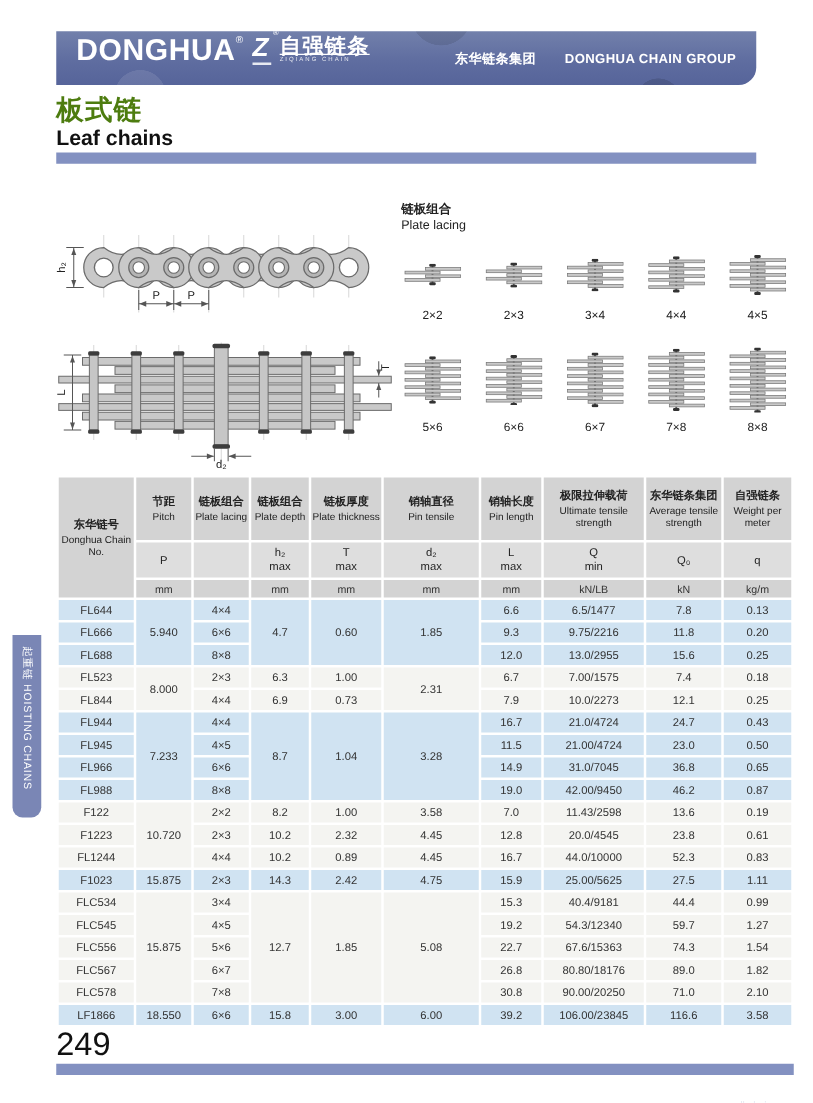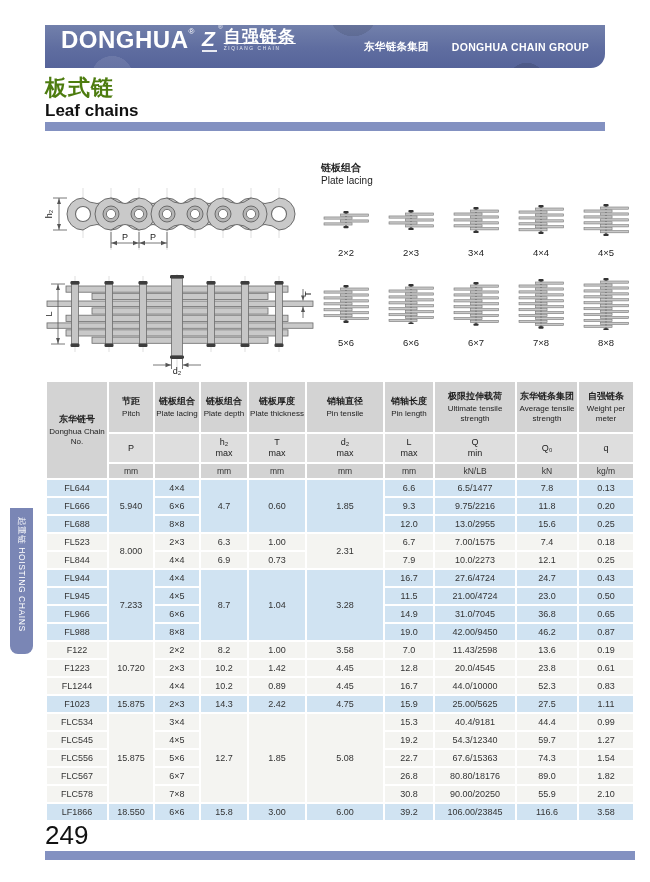--- a/index.html
+++ b/index.html
@@ -606,21 +606,21 @@
           <td>0.25</td>
         </tr>
         <tr class="g-blue">
           <td>FL944</td>
           <td rowspan="4">7.233</td>
           <td>4×4</td>
           <td rowspan="4">8.7</td>
           <td rowspan="4">1.04</td>
           <td rowspan="4">3.28</td>
           <td>16.7</td>
-          <td>27.6/4724</td>
+          <td>21.0/4724</td>
           <td>24.7</td>
           <td>0.43</td>
         </tr>
         <tr class="g-blue">
           <td>FL945</td>
           <td>4×5</td>
           <td>11.5</td>
           <td>21.00/4724</td>
           <td>23.0</td>
           <td>0.50</td>
@@ -650,21 +650,21 @@
           <td>3.58</td>
           <td>7.0</td>
           <td>11.43/2598</td>
           <td>13.6</td>
           <td>0.19</td>
         </tr>
         <tr class="g-white">
           <td>F1223</td>
           <td>2×3</td>
           <td>10.2</td>
-          <td>1.42</td>
+          <td>2.32</td>
           <td>4.45</td>
           <td>12.8</td>
           <td>20.0/4545</td>
           <td>23.8</td>
           <td>0.61</td>
         </tr>
         <tr class="g-white">
           <td>FL1244</td>
           <td>4×4</td>
           <td>10.2</td>
@@ -721,21 +721,21 @@
           <td>26.8</td>
           <td>80.80/18176</td>
           <td>89.0</td>
           <td>1.82</td>
         </tr>
         <tr class="g-white">
           <td>FLC578</td>
           <td>7×8</td>
           <td>30.8</td>
           <td>90.00/20250</td>
-          <td>55.9</td>
+          <td>71.0</td>
           <td>2.10</td>
         </tr>
         <tr class="g-blue">
           <td>LF1866</td>
           <td>18.550</td>
           <td>6×6</td>
           <td>15.8</td>
           <td>3.00</td>
           <td>6.00</td>
           <td>39.2</td>

